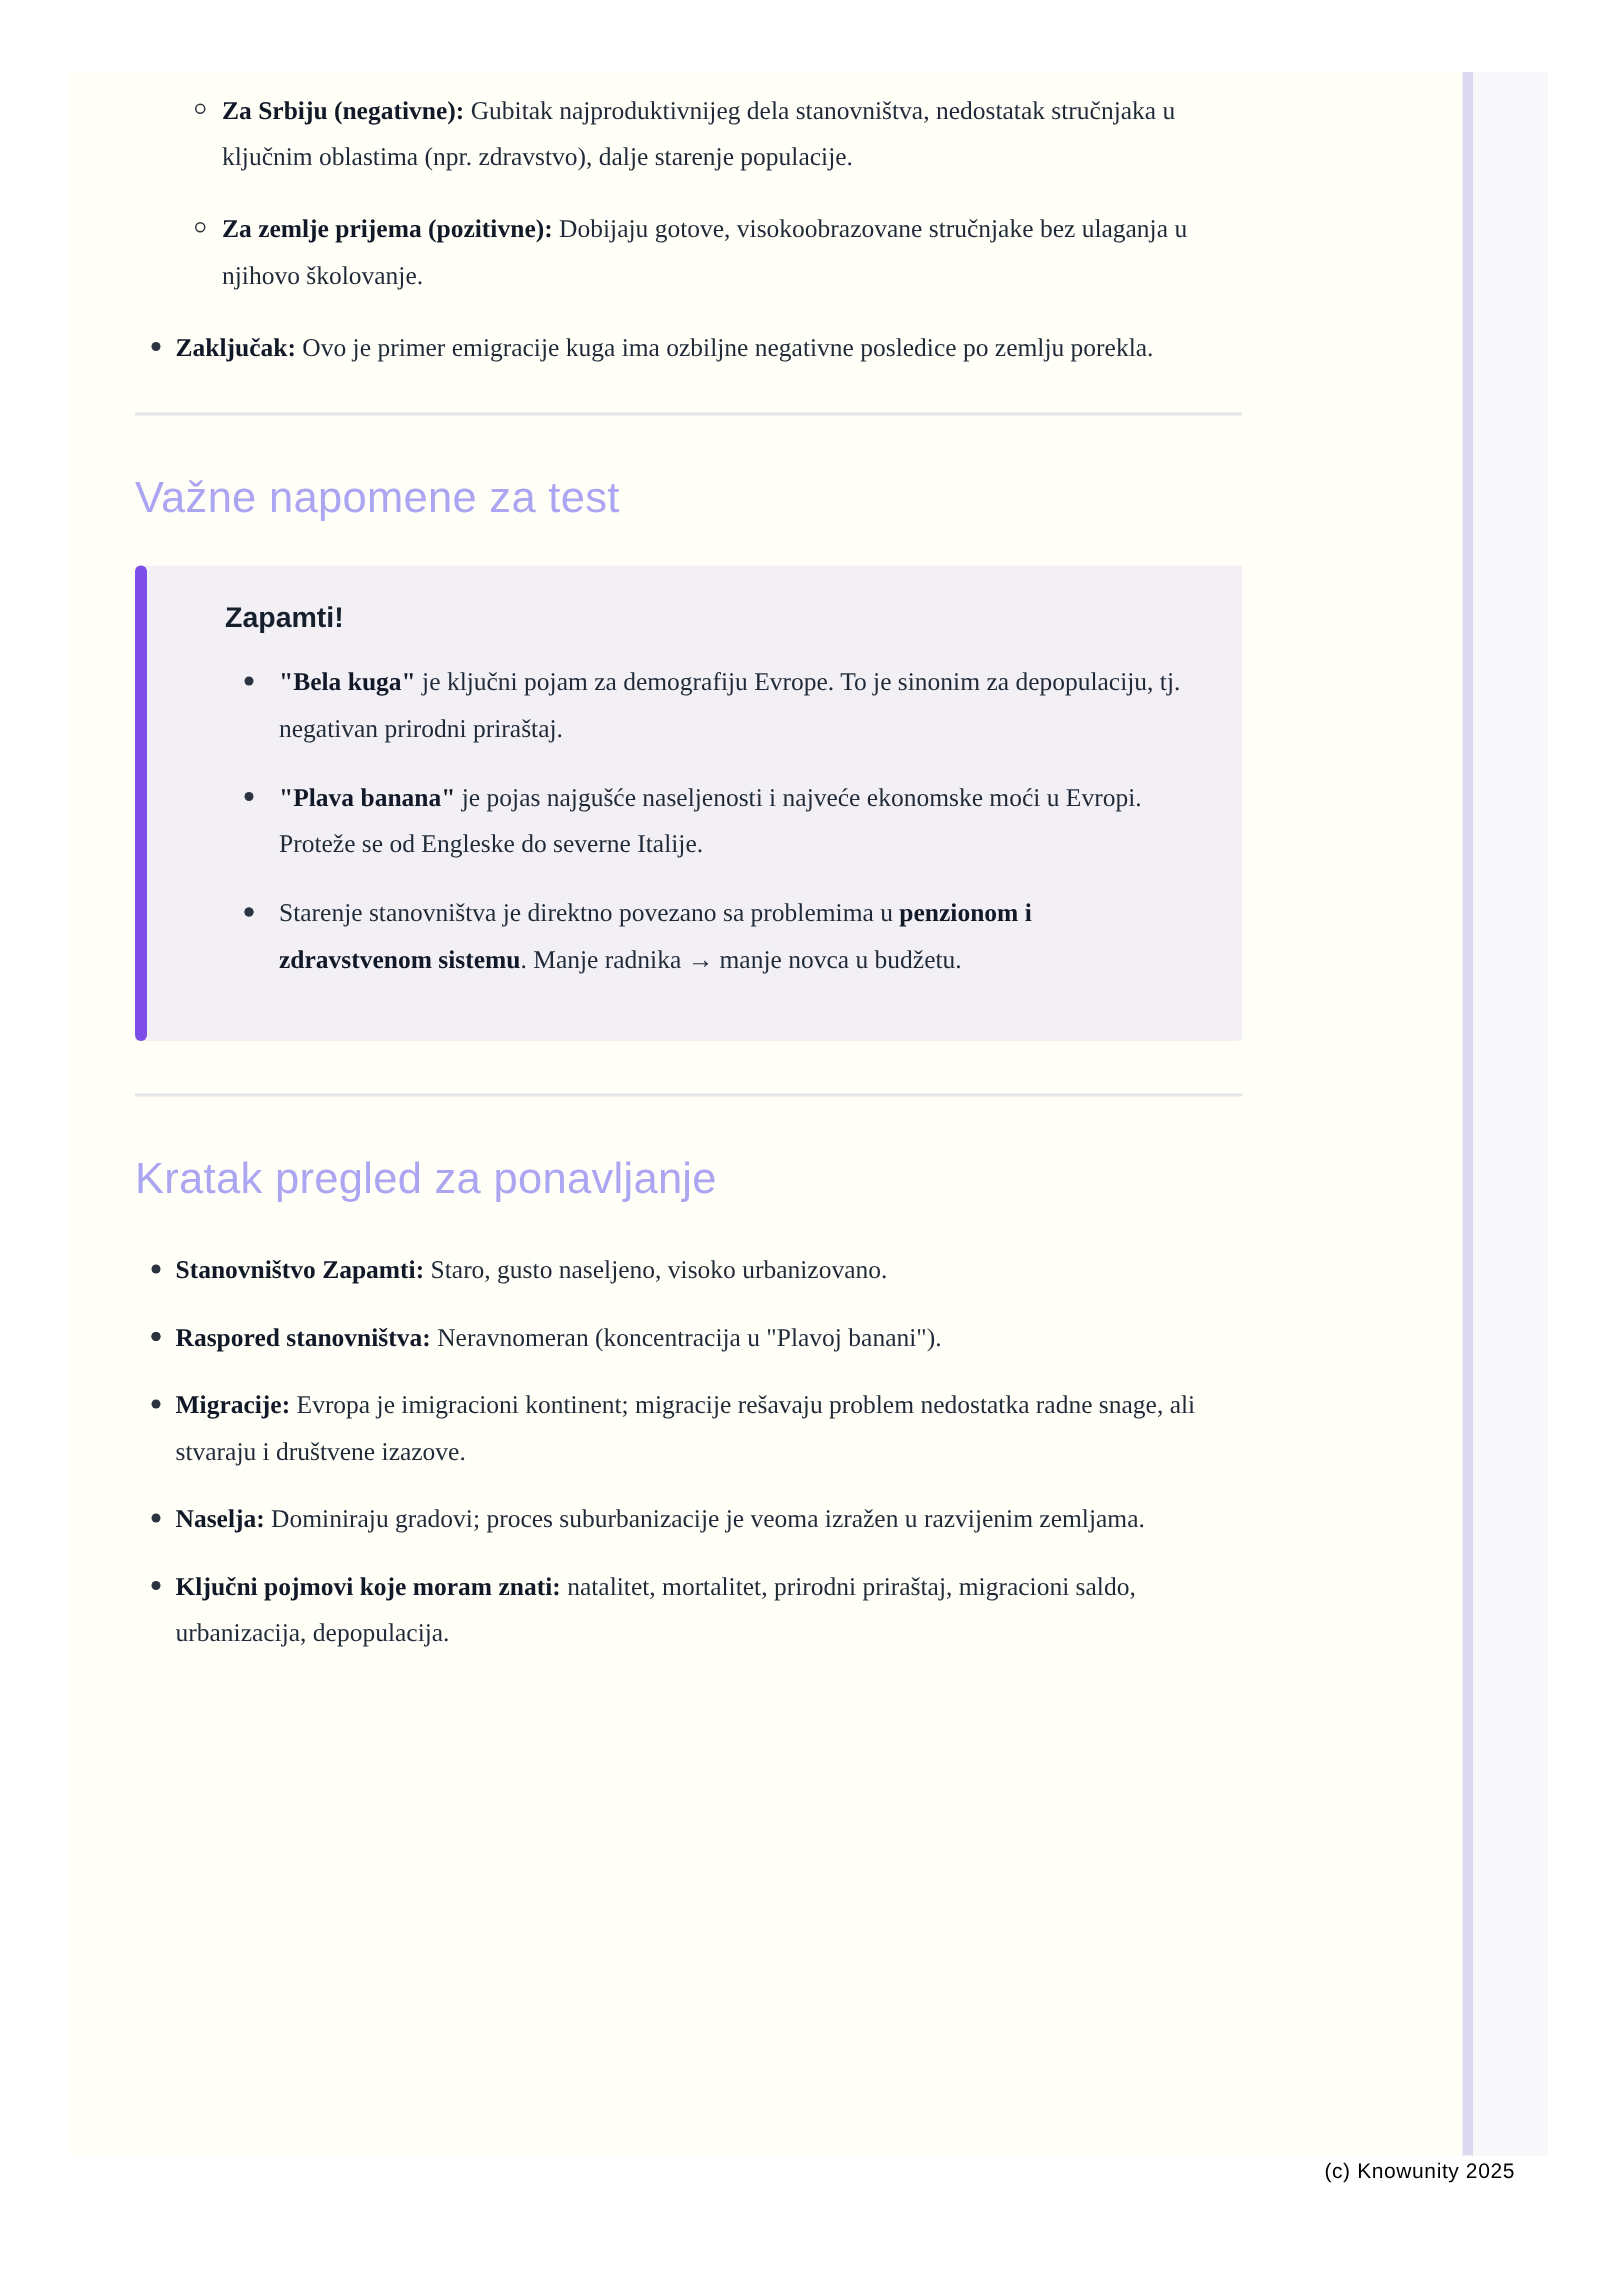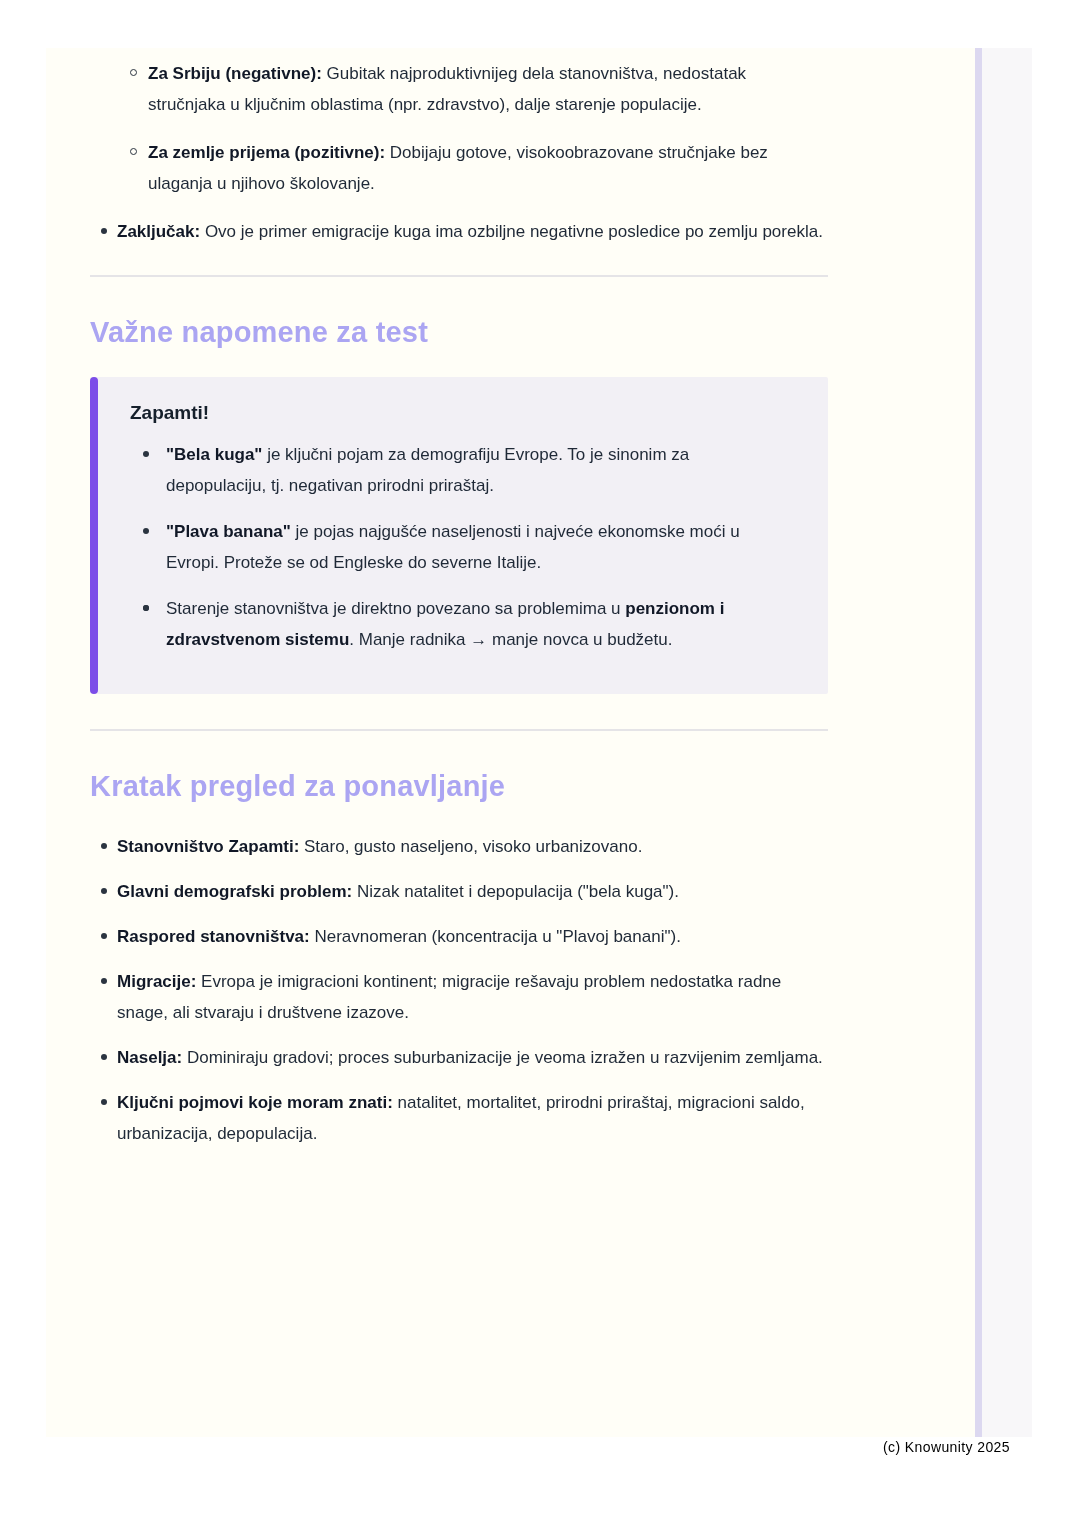--- a/index.html
+++ b/index.html
@@ -42,21 +42,21 @@
   .content {
     position: absolute;
     left: 44px;
     top: 0;
     width: 738px;
   }
 
   p, li { font-size: 17px; line-height: 31px; margin: 0; }
   b { font-weight: 700; color: #111827; }
 
-  ul { list-style: none; margin: 0; padding: 0; }
+  ul { list-style: none; margin: 0; padding: 0; font-family: Liberation Serif, serif; }
 
   .sub-list { margin-top: 10px; }
   .sub-list > li { position: relative; padding-left: 58px; margin-bottom: 17px; }
   .circle-marker {
     position: absolute;
     left: 40px; top: 11px;
     width: 7px; height: 7px;
     border: 1.5px solid #2b3440;
     border-radius: 50%;
     background: transparent;
@@ -76,32 +76,32 @@
   .divider {
     border: none;
     border-top: 2px solid #e5e4e7;
     margin: 28px 0 0 0;
   }
   .divider-2 { margin-top: 35px; }
 
   h2 {
     font-size: 29px;
     line-height: 38px;
-    font-weight: 700;
+    font-weight: 400;
     color: #aba5f2;
     margin: 36px 0 0 0;
     letter-spacing: 0.2px;
   }
 
   .callout {
     position: relative;
     margin-top: 26px;
     background: #f2f0f5;
     border-radius: 2px;
-    padding: 22px 36px 24px 40px;
+    padding: 22px 36px 24px 60px;
   }
   .callout-bar {
     position: absolute;
     left: 0; top: 0;
     width: 8px; height: 100%;
     background: #7c4de8;
     border-radius: 8px;
   }
   .callout-title {
     font-size: 19px;
@@ -182,21 +182,20 @@
 
     <h2>Kratak pregled za ponavljanje</h2>
 
     <ul class="main-list summary-list">
       <li>
         <span class="disc-marker"></span>
         <span><b>Stanovništvo Zapamti:</b><span> Staro, gusto naseljeno, visoko urbanizovano.</span></span>
       </li>
       <li>
         <span class="disc-marker"></span>
-        <span><b>Glavni demografski problem:</b><span> Nizak natalitet i depopulacija ("bela kuga").</span></span>
       </li>
       <li>
         <span class="disc-marker"></span>
         <span><b>Raspored stanovništva:</b><span> Neravnomeran (koncentracija u "Plavoj banani").</span></span>
       </li>
       <li>
         <span class="disc-marker"></span>
         <span><b>Migracije:</b><span> Evropa je imigracioni kontinent; migracije rešavaju problem nedostatka radne snage, ali stvaraju i društvene izazove.</span></span>
       </li>
       <li>

